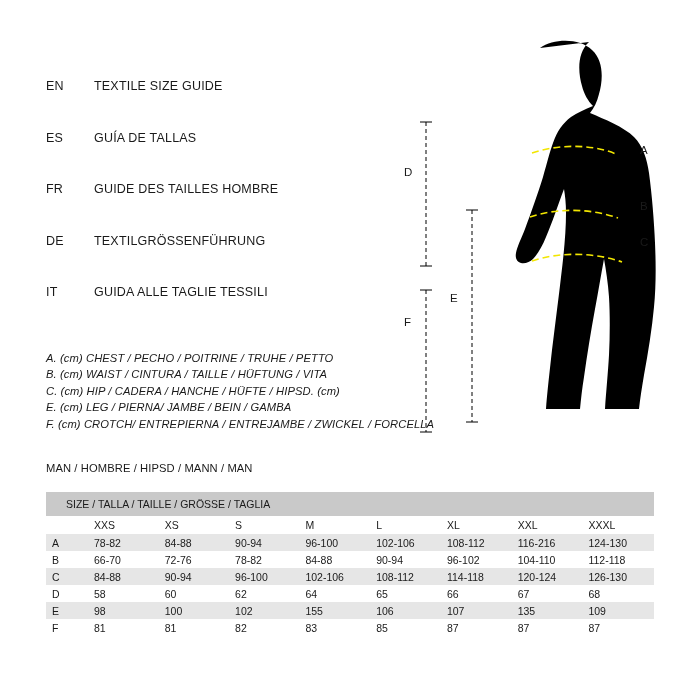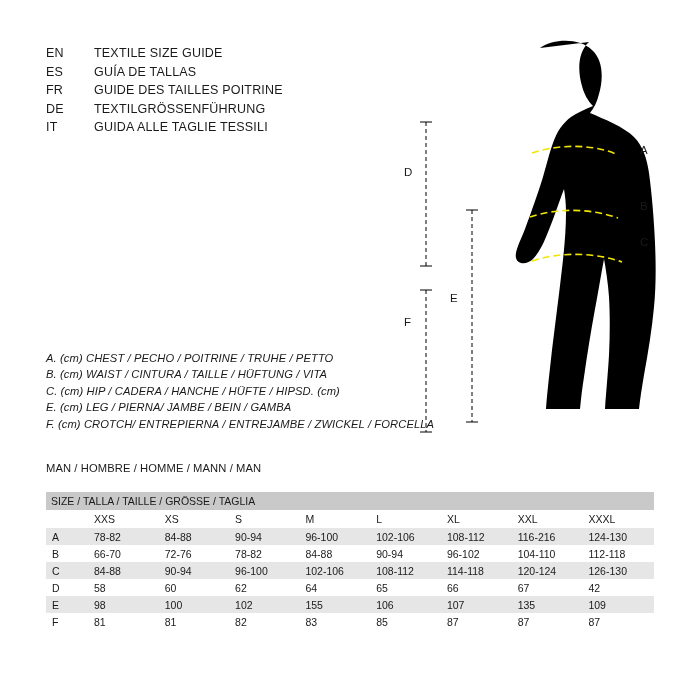--- a/index.html
+++ b/index.html
@@ -22,20 +22,21 @@
     left: 46px;
     top: 44px;
     width: 380px;
   }
   .title-row {
     display: flex;
     align-items: flex-end;
     font-size: 12.5px;
     line-height: 18.5px;
     letter-spacing: .2px;
+    margin-top: 33px;
   }
   .title-lang {
     width: 48px;
     flex: 0 0 48px;
   }
   .title-text {
     flex: 1 1 auto;
   }
 
   
@@ -87,22 +88,22 @@
   table td, table th {
     padding: 0;
     font-weight: normal;
     text-align: left;
     height: 17px;
     vertical-align: middle;
   }
   .row-head td {
     background: #c9c9c9;
     font-size: 10.5px;
-    padding-left: 5px;
-    height: 18px;
+    padding-left: 20px;
+    height: 24px;
   }
   .row-cols td {
     background: #ffffff;
     padding-left: 6px;
     height: 18px;
   }
   .row-data td {
     padding-left: 6px;
     height: 17px;
   }
@@ -126,21 +127,21 @@
   <div class="title-row">
     <span class="title-lang">EN</span>
     <span class="title-text">TEXTILE SIZE GUIDE</span>
   </div>
   <div class="title-row">
     <span class="title-lang">ES</span>
     <span class="title-text">GUÍA DE TALLAS</span>
   </div>
   <div class="title-row">
     <span class="title-lang">FR</span>
-    <span class="title-text">GUIDE DES TAILLES POITRINE</span>
+    <span class="title-text">GUIDE DES TAILLES HOMBRE</span>
   </div>
   <div class="title-row">
     <span class="title-lang">DE</span>
     <span class="title-text">TEXTILGRÖSSENFÜHRUNG</span>
   </div>
   <div class="title-row">
     <span class="title-lang">IT</span>
     <span class="title-text">GUIDA ALLE TAGLIE TESSILI</span>
   </div>
 </div>
@@ -226,21 +227,21 @@
 </div>
 
 <div class="legend">
   <div class="legend-line">A. (cm) CHEST / PECHO / POITRINE / TRUHE / PETTO</div>
   <div class="legend-line">B. (cm) WAIST / CINTURA / TAILLE / HÜFTUNG / VITA</div>
   <div class="legend-line">C. (cm) HIP / CADERA / HANCHE / HÜFTE / HIPSD. (cm)</div>
   <div class="legend-line">E. (cm) LEG / PIERNA/ JAMBE / BEIN / GAMBA</div>
   <div class="legend-line">F. (cm) CROTCH/ ENTREPIERNA / ENTREJAMBE / ZWICKEL / FORCELLA</div>
 </div>
 
-<div class="legend-gender">MAN / HOMBRE / HOMME / MANN / MAN</div>
+<div class="legend-gender">MAN / HOMBRE / HIPSD / MANN / MAN</div>
 
 <div class="table-wrap">
   <table>
     <tbody>
       <tr class="row-head">
         <td colspan="9">SIZE / TALLA / TAILLE / GRÖSSE / TAGLIA</td>
       </tr>
       <tr class="row-cols">
         <td class="col-label"></td>
         <td class="col-size">XXS</td>
@@ -288,21 +289,21 @@
       </tr>
       <tr class="row-data plain">
         <td class="col-label">D</td>
         <td>58</td>
         <td>60</td>
         <td>62</td>
         <td>64</td>
         <td>65</td>
         <td>66</td>
         <td>67</td>
-        <td>42</td>
+        <td>68</td>
       </tr>
       <tr class="row-data shade">
         <td class="col-label">E</td>
         <td>98</td>
         <td>100</td>
         <td>102</td>
         <td>155</td>
         <td>106</td>
         <td>107</td>
         <td>135</td>

